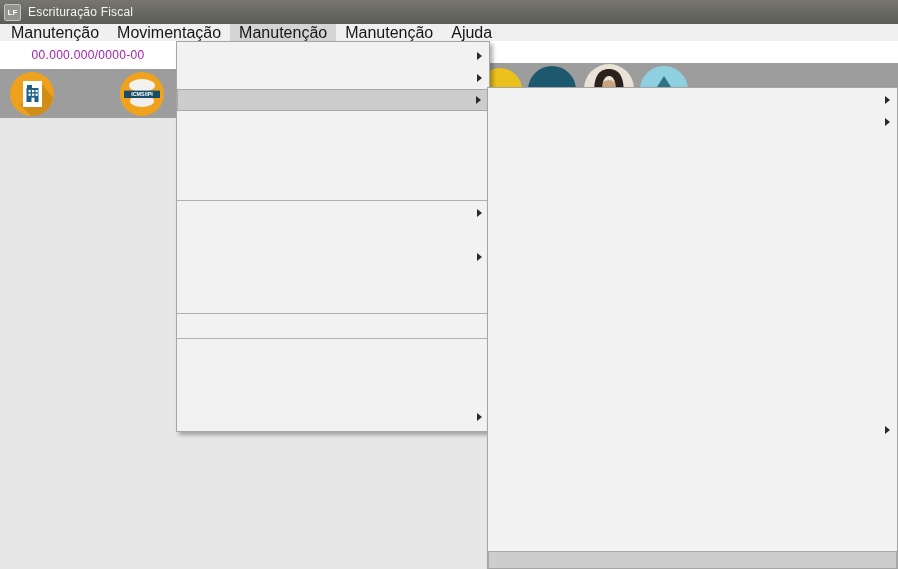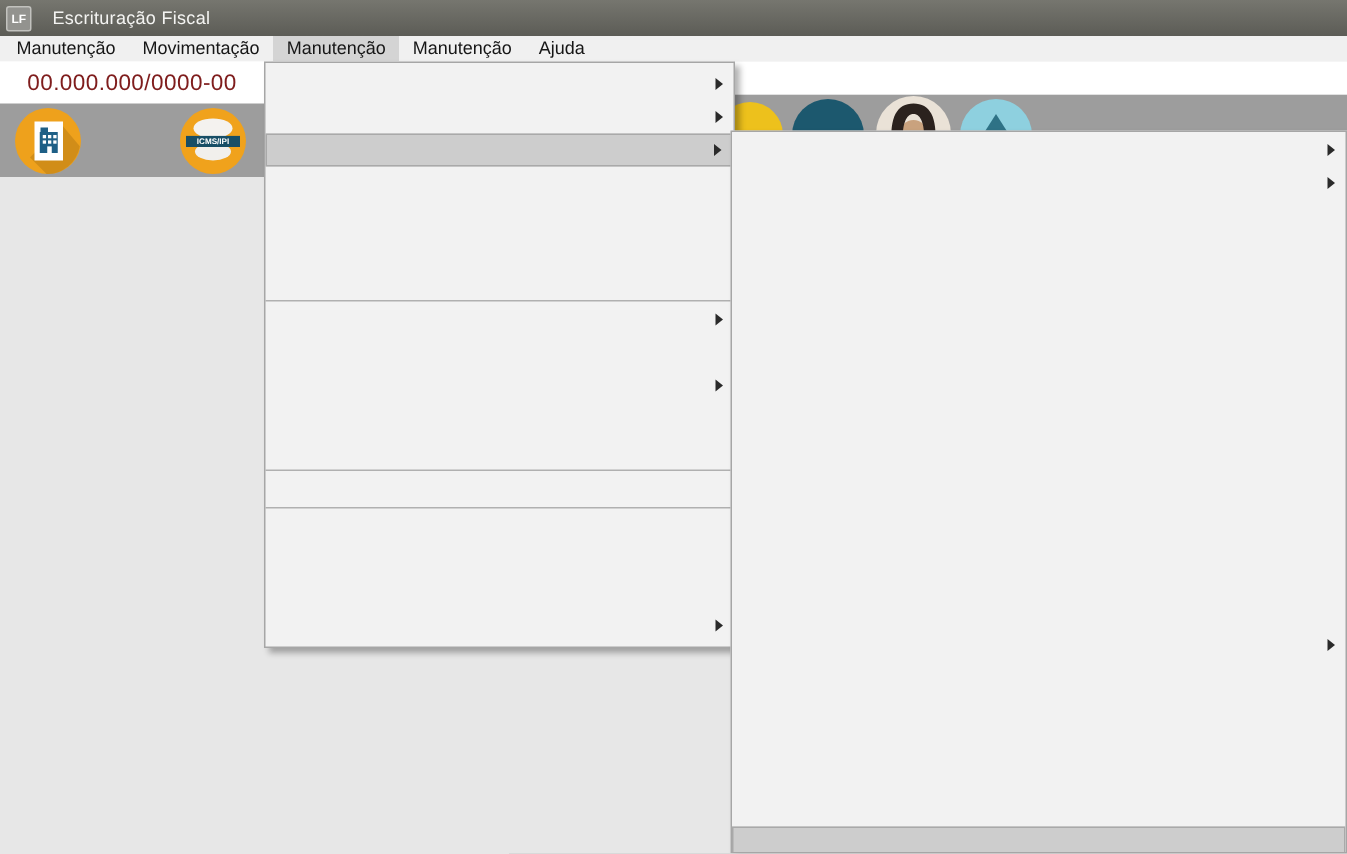--- a/index.html
+++ b/index.html
@@ -5,40 +5,40 @@
   html,body{margin:0;padding:0;background:#cfcfcf;}
   .screen{
     position:relative;width:898px;height:569px;overflow:hidden;
     background:#e7e7e7;font-family:"Liberation Sans",sans-serif;
     -webkit-font-smoothing:antialiased;
   }
   
   .titlebar{
     position:absolute;left:0;top:0;width:898px;height:24px;
     background:linear-gradient(#76766f,#5c5c56);
-    display:flex;align-items:center;padding-left:4px;box-sizing:border-box;gap:14px;
+    display:flex;align-items:center;padding-left:4px;box-sizing:border-box;gap:7px;
   }
   .lf-badge{
     width:15px;height:15px;background:#93938f;border:1px solid #c2c2be;border-radius:2px;
     color:#fff;font-size:8px;font-weight:bold;display:flex;align-items:center;justify-content:center;
     flex:0 0 auto;
   }
   .win-title{color:#f4f4f2;font-size:12px;letter-spacing:.2px;text-align:center;}
   
   .menubar{
     position:absolute;left:0;top:24px;width:898px;height:17px;background:#f0f0f0;
     display:flex;align-items:stretch;padding-left:2px;box-sizing:border-box;
   }
-  .mb-item{font-size:12px;color:#161616;padding:0 9px;line-height:17px;height:17px;white-space:pre;}
+  .mb-item{font-size:16px;color:#161616;padding:0 9px;line-height:17px;height:17px;white-space:pre;}
   .mb-item.active{background:#d4d4d4;}
   
   .white-strip{position:absolute;left:0;top:41px;width:898px;height:22px;background:#ffffff;z-index:1;}
   .cnpj-field{
     position:absolute;left:0;top:41px;width:176px;height:28px;background:#ffffff;z-index:2;
-    font-size:15px;color:#7f1d1d;display:flex;align-items:center;justify-content:center;
+    font-size:12px;color:#a21caf;display:flex;align-items:center;justify-content:center;
     letter-spacing:.3px;
   }
   
   .toolbar{position:absolute;left:0;top:63px;width:898px;height:55px;background:#9d9d9d;z-index:0;}
   .tb-icon{position:absolute;z-index:3;}
   
   .menu{
     position:absolute;background:#f2f2f2;border:1px solid #a6a6a6;box-sizing:border-box;
     box-shadow:3px 3px 4px rgba(0,0,0,.3);
   }

